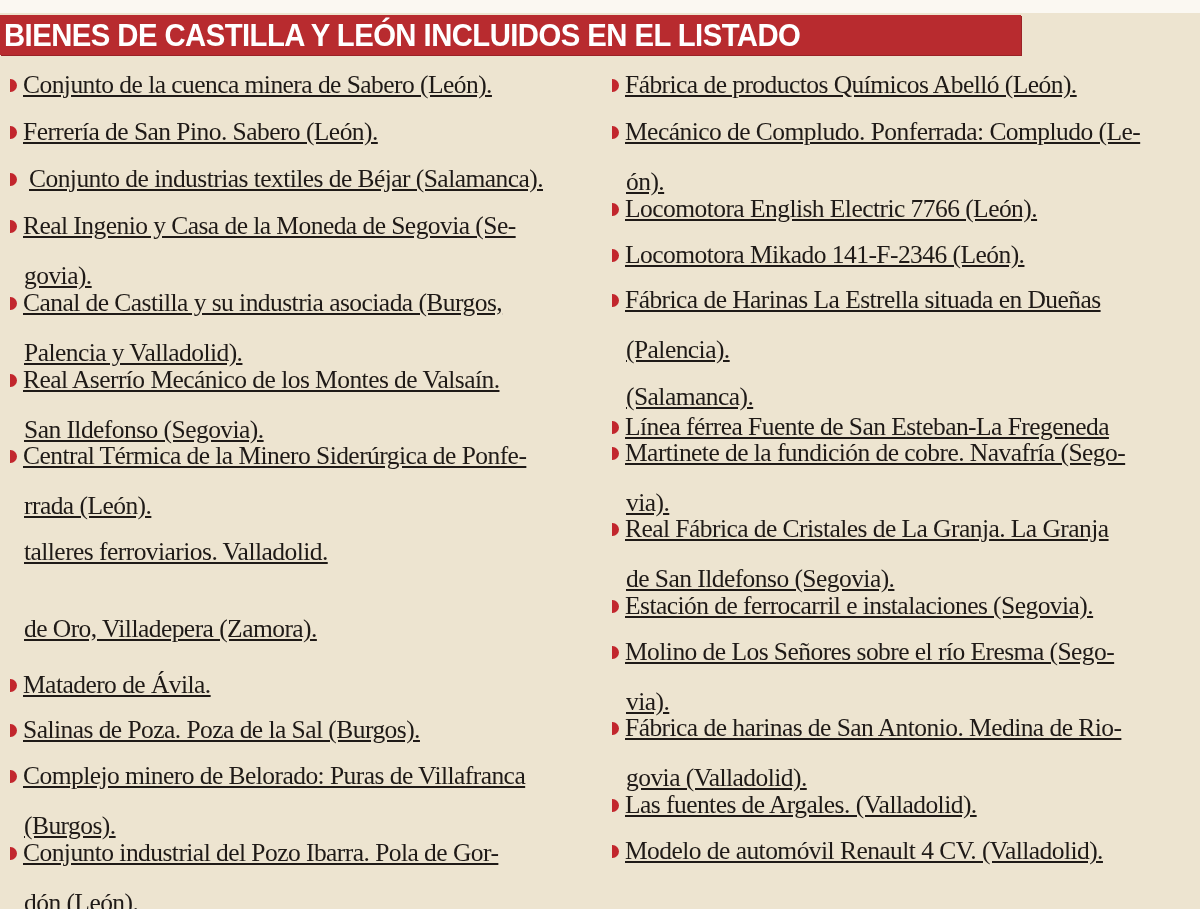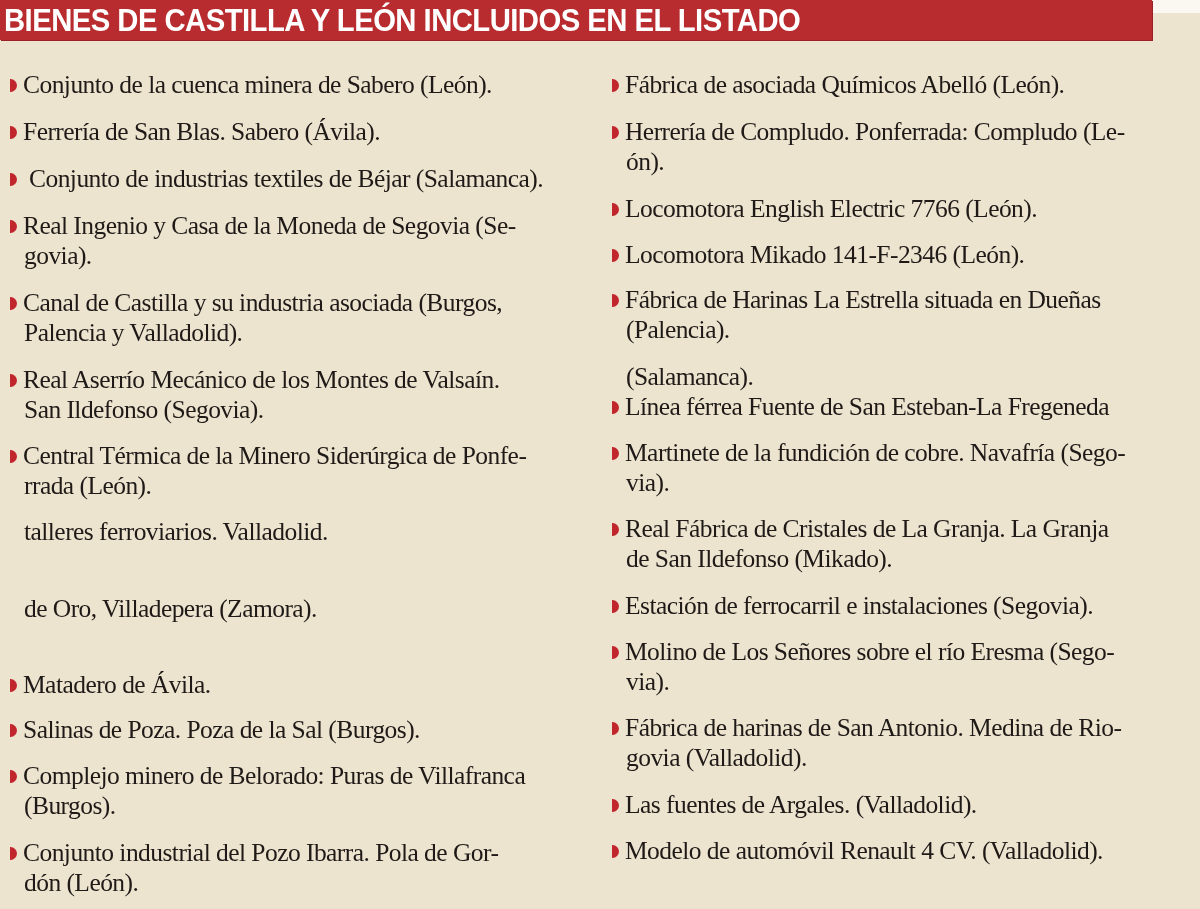--- a/index.html
+++ b/index.html
@@ -8,21 +8,21 @@
     background:#ede4d0;
     position:relative;
     font-family:"Liberation Serif", "DejaVu Serif", serif;
     color:#1f1a17;
   }
   .top-strip {
     position:absolute; left:0; top:0; width:1200px; height:13px;
     background:#fbf8f2;
   }
   .header-band {
-    position:absolute; left:0; top:0; width:1152px; height:40px;
+    position:absolute; left:0; top:15px; width:1021px; height:40px;
     background:#b82b2f;
     box-shadow: 1px 1px 0 #9a2226;
   }
   .header-title {
     position:absolute; left:4px; top:2px;
     font-family:"Liberation Sans", "DejaVu Sans", sans-serif;
     font-weight:bold; font-size:31.5px; line-height:36px;
     color:#ffffff; letter-spacing:-0.6px;
     white-space:nowrap;
     transform: scaleX(0.93); transform-origin:left center;
@@ -31,22 +31,22 @@
     position:absolute; top:70px;
   }
   .col-left { left:10px; width:590px; }
   .col-right { left:612px; width:580px; }
   .item {
     position:absolute; left:0;
     font-size:25.5px; line-height:30px;
     letter-spacing:-0.55px;
     white-space:nowrap;
   }
-  .item .line { display:block; }
-  .item .line.cont { padding-left:14px; }
+  .item .line { display:block;text-decoration:underline; }
+  .item .line.cont { padding-left:14px;margin-top:20px; }
   .bullet {
     display:inline-block; width:7px; height:13px;
     background:#c2262d;
     border-radius:0 7px 7px 0;
     margin-right:6px;
     vertical-align:1px;
   }
   .bullet.gap { margin-right:12px; }
 </style>
 </head>
@@ -56,21 +56,21 @@
 
 <div class="header-band">
   <div class="header-title">BIENES DE CASTILLA Y LEÓN INCLUIDOS EN EL LISTADO</div>
 </div>
 
 <div class="col col-left">
   <div class="item" style="top:0px">
     <span class="line"><span class="bullet"></span><span>Conjunto de la cuenca minera de Sabero (León).</span></span>
   </div>
   <div class="item" style="top:47px">
-    <span class="line"><span class="bullet"></span><span>Ferrería de San Blas. Sabero (Ávila).</span></span>
+    <span class="line"><span class="bullet"></span><span>Ferrería de San Pino. Sabero (León).</span></span>
   </div>
   <div class="item" style="top:94px">
     <span class="line"><span class="bullet gap"></span><span>Conjunto de industrias textiles de Béjar (Salamanca).</span></span>
   </div>
   <div class="item" style="top:141px">
     <span class="line"><span class="bullet"></span><span>Real Ingenio y Casa de la Moneda de Segovia (Se-</span></span>
     <span class="line cont">govia).</span>
   </div>
   <div class="item" style="top:218px">
     <span class="line"><span class="bullet"></span><span>Canal de Castilla y su industria asociada (Burgos,</span></span>
@@ -101,24 +101,24 @@
     <span class="line cont">(Burgos).</span>
   </div>
   <div class="item" style="top:768px">
     <span class="line"><span class="bullet"></span><span>Conjunto industrial del Pozo Ibarra. Pola de Gor-</span></span>
     <span class="line cont">dón (León).</span>
   </div>
 </div>
 
 <div class="col col-right">
   <div class="item" style="top:0px">
-    <span class="line"><span class="bullet"></span><span>Fábrica de asociada Químicos Abelló (León).</span></span>
+    <span class="line"><span class="bullet"></span><span>Fábrica de productos Químicos Abelló (León).</span></span>
   </div>
   <div class="item" style="top:47px">
-    <span class="line"><span class="bullet"></span><span>Herrería de Compludo. Ponferrada: Compludo (Le-</span></span>
+    <span class="line"><span class="bullet"></span><span>Mecánico de Compludo. Ponferrada: Compludo (Le-</span></span>
     <span class="line cont">ón).</span>
   </div>
   <div class="item" style="top:124px">
     <span class="line"><span class="bullet"></span><span>Locomotora English Electric 7766 (León).</span></span>
   </div>
   <div class="item" style="top:170px">
     <span class="line"><span class="bullet"></span><span>Locomotora Mikado 141-F-2346 (León).</span></span>
   </div>
   <div class="item" style="top:215px">
     <span class="line"><span class="bullet"></span><span>Fábrica de Harinas La Estrella situada en Dueñas</span></span>
@@ -127,21 +127,21 @@
   <div class="item" style="top:292px">
     <span class="line cont">(Salamanca).</span>
     <span class="line"><span class="bullet"></span><span>Línea férrea Fuente de San Esteban-La Fregeneda</span></span>
   </div>
   <div class="item" style="top:368px">
     <span class="line"><span class="bullet"></span><span>Martinete de la fundición de cobre. Navafría (Sego-</span></span>
     <span class="line cont">via).</span>
   </div>
   <div class="item" style="top:444px">
     <span class="line"><span class="bullet"></span><span>Real Fábrica de Cristales de La Granja. La Granja</span></span>
-    <span class="line cont">de San Ildefonso (Mikado).</span>
+    <span class="line cont">de San Ildefonso (Segovia).</span>
   </div>
   <div class="item" style="top:521px">
     <span class="line"><span class="bullet"></span><span>Estación de ferrocarril e instalaciones (Segovia).</span></span>
   </div>
   <div class="item" style="top:567px">
     <span class="line"><span class="bullet"></span><span>Molino de Los Señores sobre el río Eresma (Sego-</span></span>
     <span class="line cont">via).</span>
   </div>
   <div class="item" style="top:643px">
     <span class="line"><span class="bullet"></span><span>Fábrica de harinas de San Antonio. Medina de Rio-</span></span>

